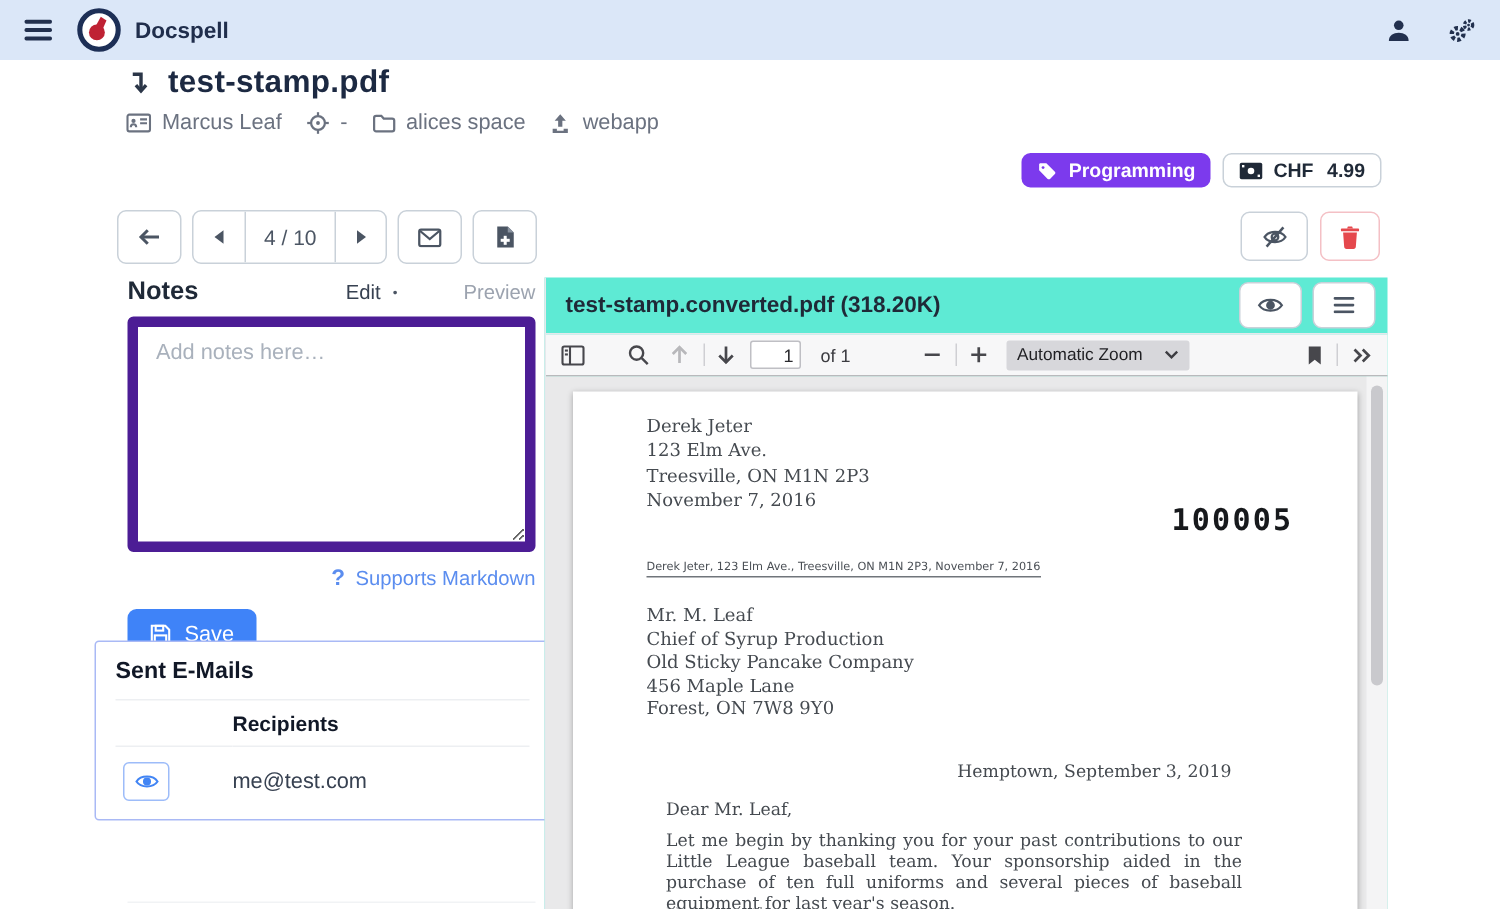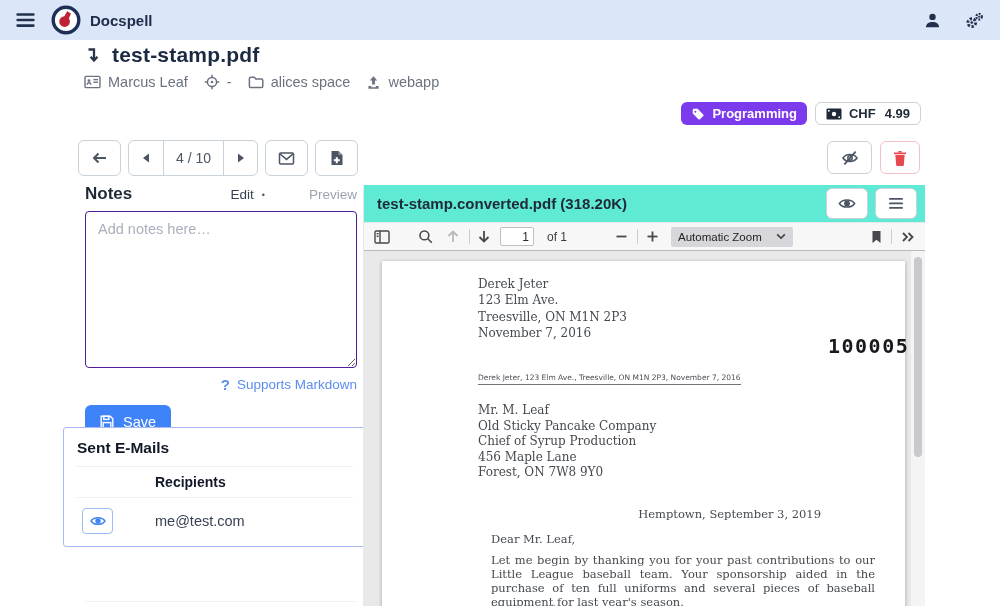--- a/index.html
+++ b/index.html
@@ -45,21 +45,21 @@
   .btn-trash  { width:40px; border-color:#f4c0c5; color:#e5484d; }
 
   
   .notes-col { position:absolute; left:85px; top:184px; width:272px; }
   .notes-head { display:flex; align-items:baseline; }
   .notes-title { font-size:17px; font-weight:bold; color:#1f2937; }
   .notes-tabs { margin-left:auto; display:flex; align-items:center; gap:8px; font-size:13.5px; }
   .tab-edit { color:#374151; cursor:pointer; }
   .tab-dot { color:#4b5563; font-size:9px; }
   .tab-preview { color:#9ca3af; cursor:pointer;margin-left:36px; }
-  .notes-area { margin-top:7px; width:272px; height:157px; border:1px solid #4c1d95; border-radius:4px;
+  .notes-area { margin-top:7px; width:272px; height:157px; border:7px solid #4c1d95; border-radius:4px;
                 padding:9px 12px; font-family:"Liberation Sans",sans-serif; font-size:14.5px; color:#3b82f6;
                 resize:vertical; outline:none; }
   .notes-area::placeholder { color:#a9b1bc; }
   .md-hint { margin-top:4px; display:flex; justify-content:flex-end; align-items:center; gap:7px;
              color:#5b8def; font-size:13.5px; cursor:pointer; }
   .md-q { font-weight:bold; font-size:15px; }
   .save-btn { margin-top:12px; background:#3f83f8; border:none; color:#fff; height:33px; border-radius:6px;
               padding:0 15px; font-size:14.5px; display:inline-flex; align-items:center; gap:9px; cursor:pointer;
               font-family:"Liberation Sans",sans-serif; }
 
@@ -94,21 +94,21 @@
                 text-align:right; font-size:12px; color:#2a2a2e; padding:0 4px; background:#fff; outline:none;
                 font-family:"Liberation Sans",sans-serif;}
   .of-label { margin-left:13px; color:#3c3c41; }
   .zoom-select { margin-left:12px; height:20px; background:#d7d7db; border-radius:2px; display:flex; align-items:center;
                  gap:14px; padding:0 7px; font-size:11.5px; color:#1f1f23; cursor:pointer; }
   .tb-right { margin-left:auto; display:flex; align-items:center; }
 
   .pdf-viewer { flex:1; background:#e9e9ea; position:relative; overflow:hidden; }
   .page { position:absolute; left:18px; top:10px; width:523px; height:760px; background:#fff;
           box-shadow:0 1px 4px rgba(0,0,0,.30); color:#454a50; font-family:"DejaVu Serif", serif; }
-  .page > div { position:absolute;margin-left:47px; }
+  .page > div { position:absolute; }
   .l-sender { left:49px; top:15px; font-size:12px; line-height:16.4px; }
   .l-stamp { left:399px; top:73px; font-family:"DejaVu Sans Mono", monospace; font-weight:600;
              font-size:20px; letter-spacing:1.5px; color:#17191c; }
   .l-ref { left:49px; top:112px; font-family:"DejaVu Sans", sans-serif; font-size:7.5px; color:#4a4f55;
            border-bottom:1px solid #70757b; padding-bottom:2px; white-space:nowrap; }
   .l-recipient { left:49px; top:142px; font-size:12px; line-height:15.6px; }
   .l-dateline { right:84px; top:246px; font-size:11.5px; }
   .l-salutation { left:62px; top:271px; font-size:11.5px; }
   .l-body { left:62px; top:293px; width:384px; font-size:11.5px; line-height:13.9px; text-align:justify; }
   .l-partial { left:62px; top:341px; width:384px; font-size:11.5px; opacity:.55; white-space:nowrap; overflow:hidden; }
@@ -408,22 +408,22 @@
         <div class="l-sender">
           <div>Derek Jeter</div>
           <div>123 Elm Ave.</div>
           <div>Treesville, ON M1N 2P3</div>
           <div>November 7, 2016</div>
         </div>
         <div class="l-stamp">100005</div>
         <div class="l-ref">Derek Jeter, 123 Elm Ave., Treesville, ON M1N 2P3, November 7, 2016</div>
         <div class="l-recipient">
           <div>Mr. M. Leaf</div>
+          <div>Chief of Syrup Production</div>
           <div>Old Sticky Pancake Company</div>
-          <div>Chief of Syrup Production</div>
           <div>456 Maple Lane</div>
           <div>Forest, ON 7W8 9Y0</div>
         </div>
         <div class="l-dateline">Hemptown, September 3, 2019</div>
         <div class="l-salutation">Dear Mr. Leaf,</div>
         <div class="l-body">Let me begin by thanking you for your past contributions to our Little League baseball team. Your sponsorship aided in the purchase of ten full uniforms and several pieces of baseball equipment for last year's season.</div>
         <div class="l-partial">Next month, our …</div>
       </div>
       <div class="pdf-scrolltrack">
         <div class="pdf-scrollthumb"></div>

